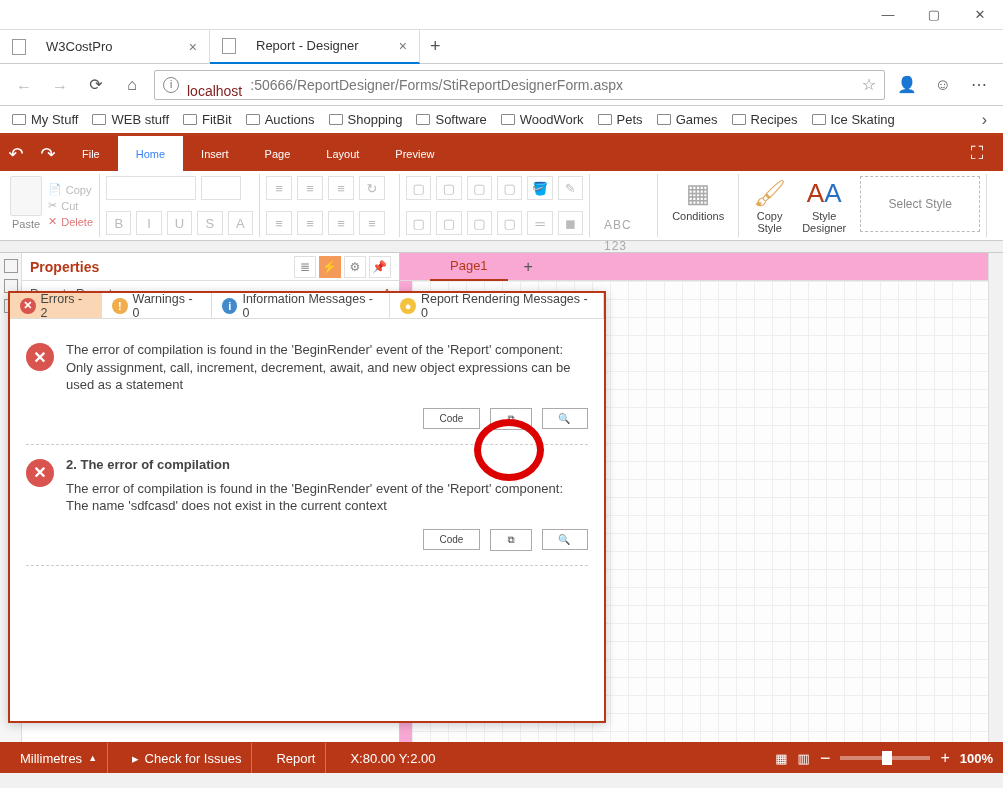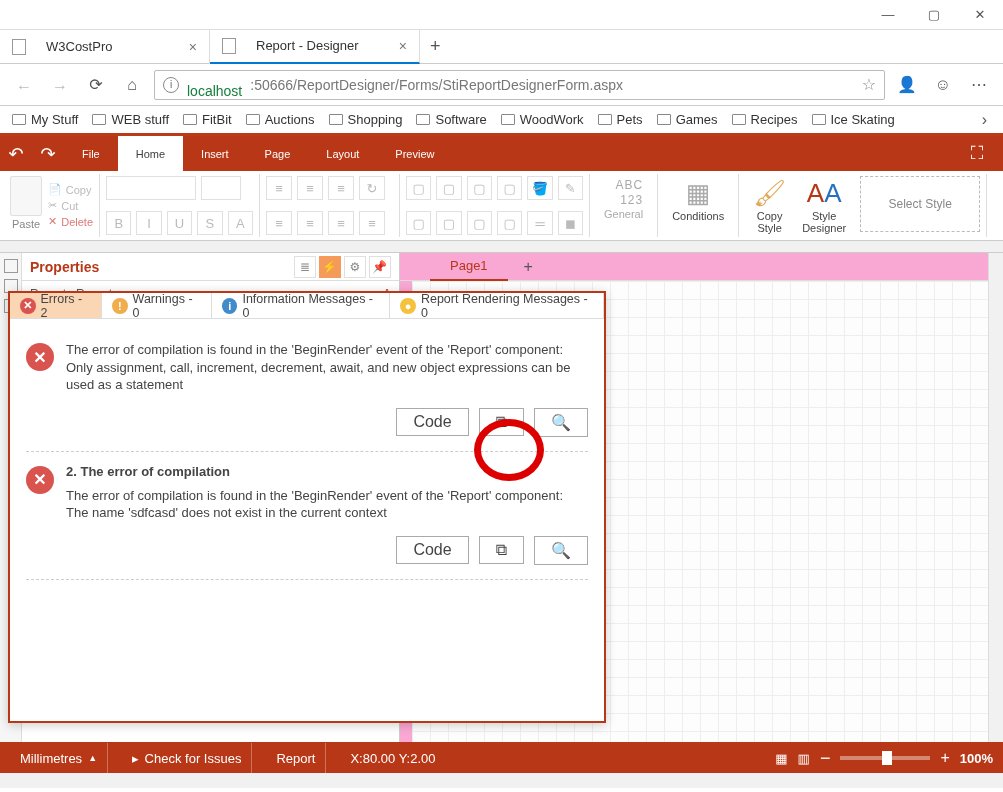--- a/index.html
+++ b/index.html
@@ -79,21 +79,21 @@
   display: flex;
   align-items: center;
   padding: 0 8px;
   gap: 8px;
   font-size: 14px;
 }
 .addrbox .infoic {
   width: 16px; height: 16px; border: 1px solid #888; border-radius: 50%;
   display: flex; align-items: center; justify-content: center; font-size: 10px; color: #666;
 }
-.addrbox .host2 { color: #15803d; margin-top: 12px; }
+.addrbox .host2 { color: #7f1d1d; margin-top: 12px; }
 .addrbox .path { color: #777; }
 .addrbox .star { margin-left: auto; color: #888; font-size: 16px; }
 
 .bookmarks {
   display: flex;
   align-items: center;
   gap: 14px;
   height: 30px;
   padding: 0 12px;
   border-bottom: 3px solid #bb3a1a;
@@ -122,21 +122,21 @@
   display: flex; align-items: center; justify-content: center;
   font-size: 18px;
 }
 .ribbon .tabs { display: flex; align-items: stretch; }
 .rtab {
   padding: 0 18px;
   display: flex; align-items: center;
   font-size: 11px;
 }
 .rtab.active {
-  background: #fff; color: #404040;
+  background: #fff; color: #3b82f6;
 }
 .ribbon .right { margin-left: auto; display: flex; align-items: center; padding-right: 10px; }
 
 .toolbar {
   height: 70px;
   display: flex;
   align-items: stretch;
   border-bottom: 1px solid #ccc;
   background: #fff;
   padding: 3px 4px;
@@ -150,21 +150,21 @@
 }
 .tgrow { display: flex; align-items: center; gap: 5px; }
 .smlabel { font-size: 11px; color: #bbb; display:flex; align-items:center; gap:4px;}
 .bigicon { width: 32px; height: 40px; border: 1px solid #e0e0e0; border-radius: 2px; background: #f7f7f7;}
 .iconbtn {
   width: 26px; height: 24px; border: 1px solid #e0e0e0;
   display: flex; align-items: center; justify-content: center;
   color: #bbb; font-size: 13px;
 }
 .general-big {
-  display: flex; flex-direction: column; align-items: flex-end; gap: 1px; color: #aaa; padding: 2px 8px;
+  display: flex; flex-direction: column; align-items: flex-start; gap: 7px; color: #aaa; padding: 2px 8px; margin-top: 40px;
 }
 .general-big .abc { font-size: 12px; letter-spacing: 1px;}
 .style-big {
   display: flex; flex-direction: column; align-items: center; gap: 1px; padding: 2px 8px; color: #444;
 }
 .style-big .sicon { font-size: 26px; }
 .select-style {
   border: 1px dashed #bbb; width: 120px; height: 56px;
   display: flex; align-items: center; justify-content: center; color: #888; font-size: 12px;
   margin-left: 6px;
@@ -267,21 +267,21 @@
 .eritem .eicon-big {
   width: 28px; height: 28px; border-radius: 50%; background: #d9534f;
   display:flex; align-items:center; justify-content:center; color:#fff; font-size:16px; font-weight:bold;
   flex: 0 0 28px; margin-top:2px;
 }
 .eritem .ebody { flex: 1; font-size: 13px; color: #444; }
 .eritem .etitle { font-weight: 600; margin-bottom: 8px; }
 .eritem .etext { line-height: 1.35; margin-bottom: 14px;}
 .eactions { display: flex; gap: 10px; justify-content: flex-end; align-items: center; }
 .eactbtn {
-  border: 1px solid #aaa; padding: 4px 16px; font-size: 16px; background: #fff;
+  border: 1px solid #aaa; padding: 4px 16px; font-size: 10px; background: #fff;
 }
 .circle-mark {
   position: absolute;
   width: 70px; height: 62px;
   border: 7px solid #d00;
   border-radius: 50%;
   pointer-events: none;
 }
 
 .statusbar {

